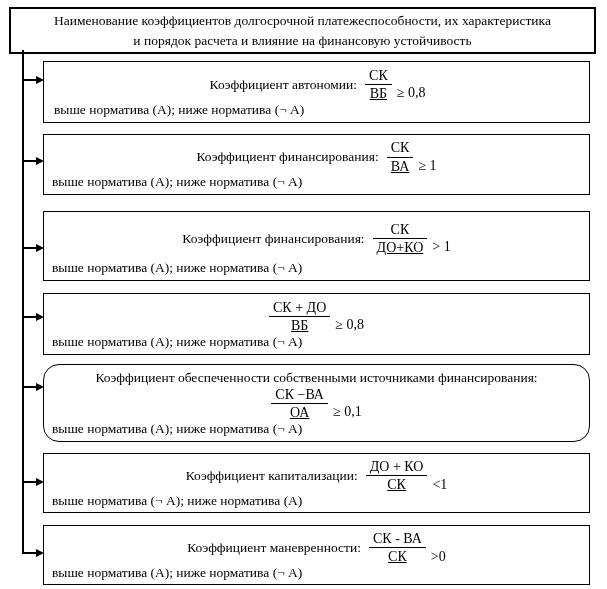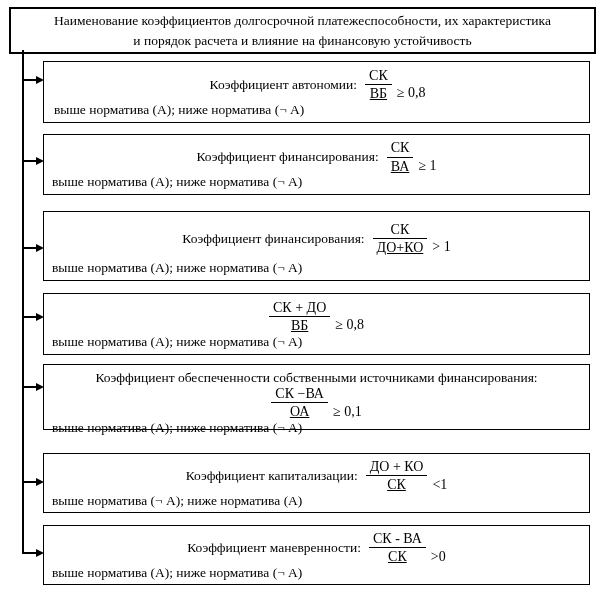--- a/index.html
+++ b/index.html
@@ -48,21 +48,21 @@
     border:1.5px solid #000;
     box-sizing:border-box;
     display:flex; flex-direction:column; justify-content:space-between;
     padding:5px 8px 4px 8px;
     font-size:13.5px;
   }
   .b1{top:61px;  height:62px;padding-left:10px;}
   .b2{top:134px; height:61px;}
   .b3{top:211px; height:70px;}
   .b4{top:293px; height:62px;}
-  .b5{top:364px; height:66px;}
+  .b5{top:364px; height:78px;border-radius:16px;}
   .b6{top:453px; height:60px;}
   .b7{top:525px; height:60px;}
 
   .title-row {
     display:flex; justify-content:center; align-items:center; gap:8px;
     flex:1 1 auto;
   }
   .formula { display:inline-flex; align-items:flex-end; gap:5px; font-size:14px; }
   .frac { display:inline-block; text-align:center; vertical-align:middle; line-height:1.1; }
   .frac .num { display:block; border-bottom:1.5px solid #000; padding:0 4px 1px 4px; }

